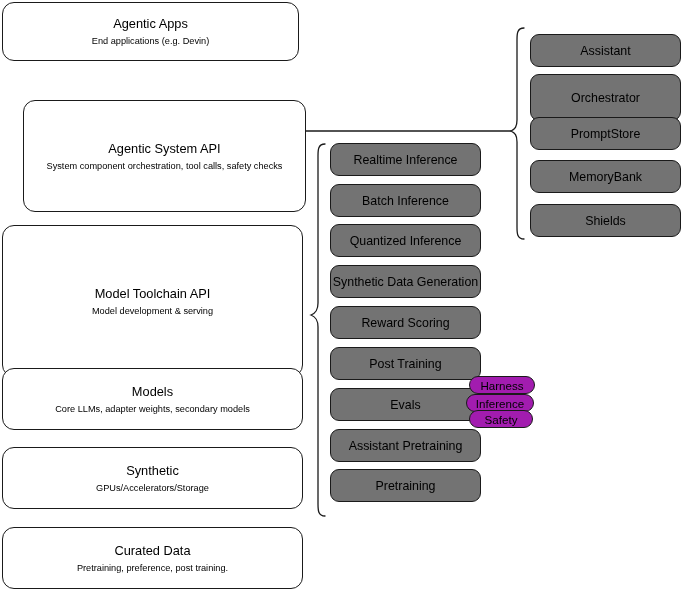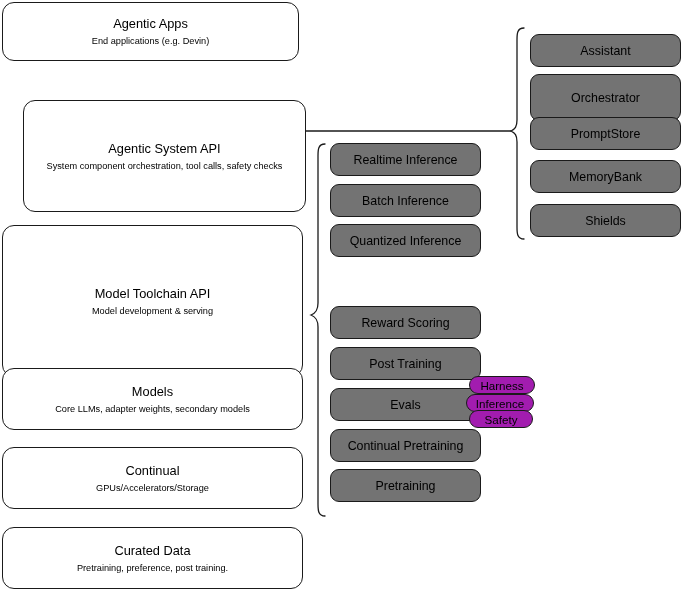--- a/index.html
+++ b/index.html
@@ -139,52 +139,55 @@
 
   <div class="node layer-node" style="left:2px; top:368px; width:301px; height:62px;">
     <div class="inner">
       <div class="title">Models</div>
       <div class="subtitle">Core LLMs, adapter weights, secondary models</div>
     </div>
   </div>
 
   <div class="node layer-node" style="left:2px; top:447px; width:301px; height:62px;">
     <div class="inner">
-      <div class="title">Continual</div>
+      <div class="title">Synthetic</div>
       <div class="subtitle">GPUs/Accelerators/Storage</div>
     </div>
   </div>
 
   <div class="node layer-node" style="left:2px; top:527px; width:301px; height:62px;">
     <div class="inner">
       <div class="title">Curated Data</div>
       <div class="subtitle">Pretraining, preference, post training.</div>
     </div>
   </div>
 
   <div class="chip" style="left:330px; top:143px; width:151px; height:33px;">
     <span>Realtime Inference</span>
   </div>
   <div class="chip" style="left:330px; top:184px; width:151px; height:33px;">
     <span>Batch Inference</span>
   </div>
   <div class="chip" style="left:330px; top:224px; width:151px; height:33px;">
     <span>Quantized Inference</span>
   </div>
+  <div class="chip" style="left:330px; top:265px; width:151px; height:33px;">
+    <span>Synthetic Data Generation</span>
+  </div>
   <div class="chip" style="left:330px; top:306px; width:151px; height:33px;">
     <span>Reward Scoring</span>
   </div>
   <div class="chip" style="left:330px; top:347px; width:151px; height:33px;">
     <span>Post Training</span>
   </div>
   <div class="chip" style="left:330px; top:388px; width:151px; height:33px;">
     <span>Evals</span>
   </div>
   <div class="chip" style="left:330px; top:429px; width:151px; height:33px;">
-    <span>Continual Pretraining</span>
+    <span>Assistant Pretraining</span>
   </div>
   <div class="chip" style="left:330px; top:469px; width:151px; height:33px;">
     <span>Pretraining</span>
   </div>
 
   <div class="pill" style="left:469px; top:376px; width:66px; height:18px;">
     <span>Harness</span>
   </div>
   <div class="pill" style="left:466px; top:394px; width:68px; height:18px;">
     <span>Inference</span>

